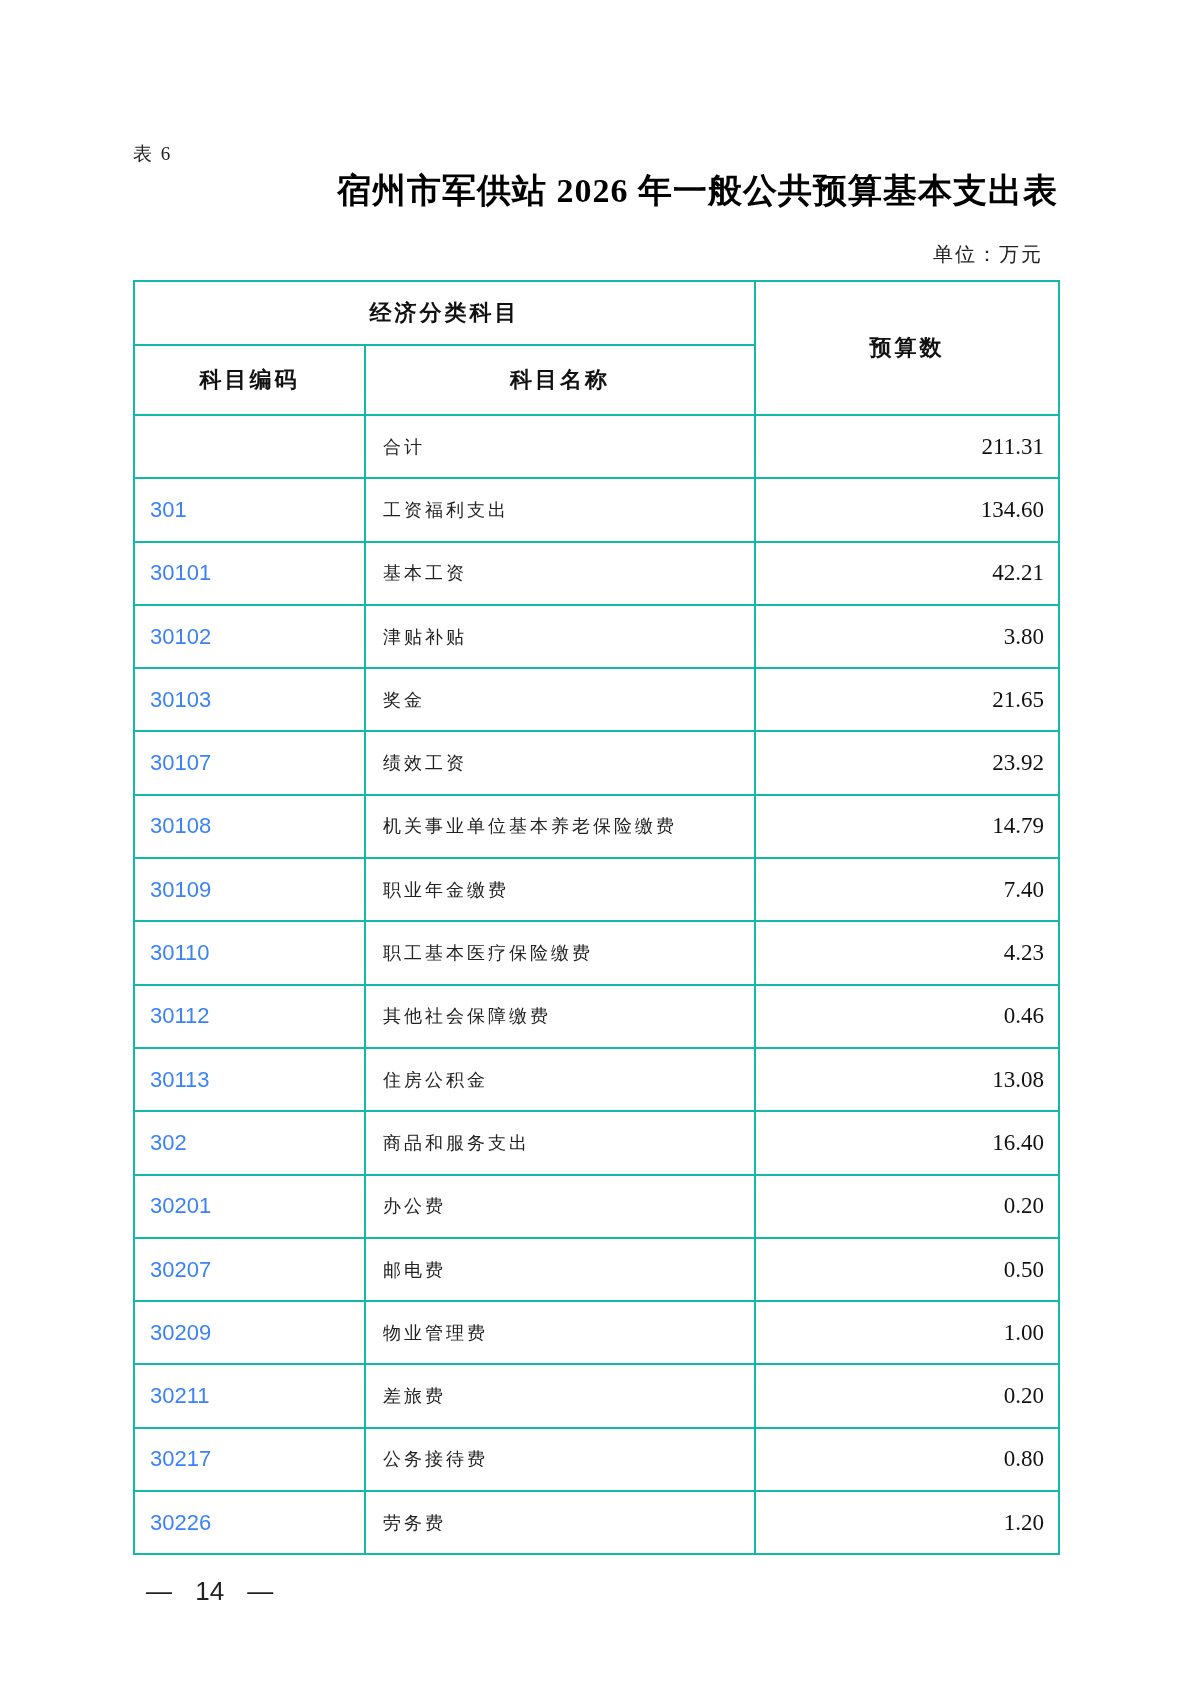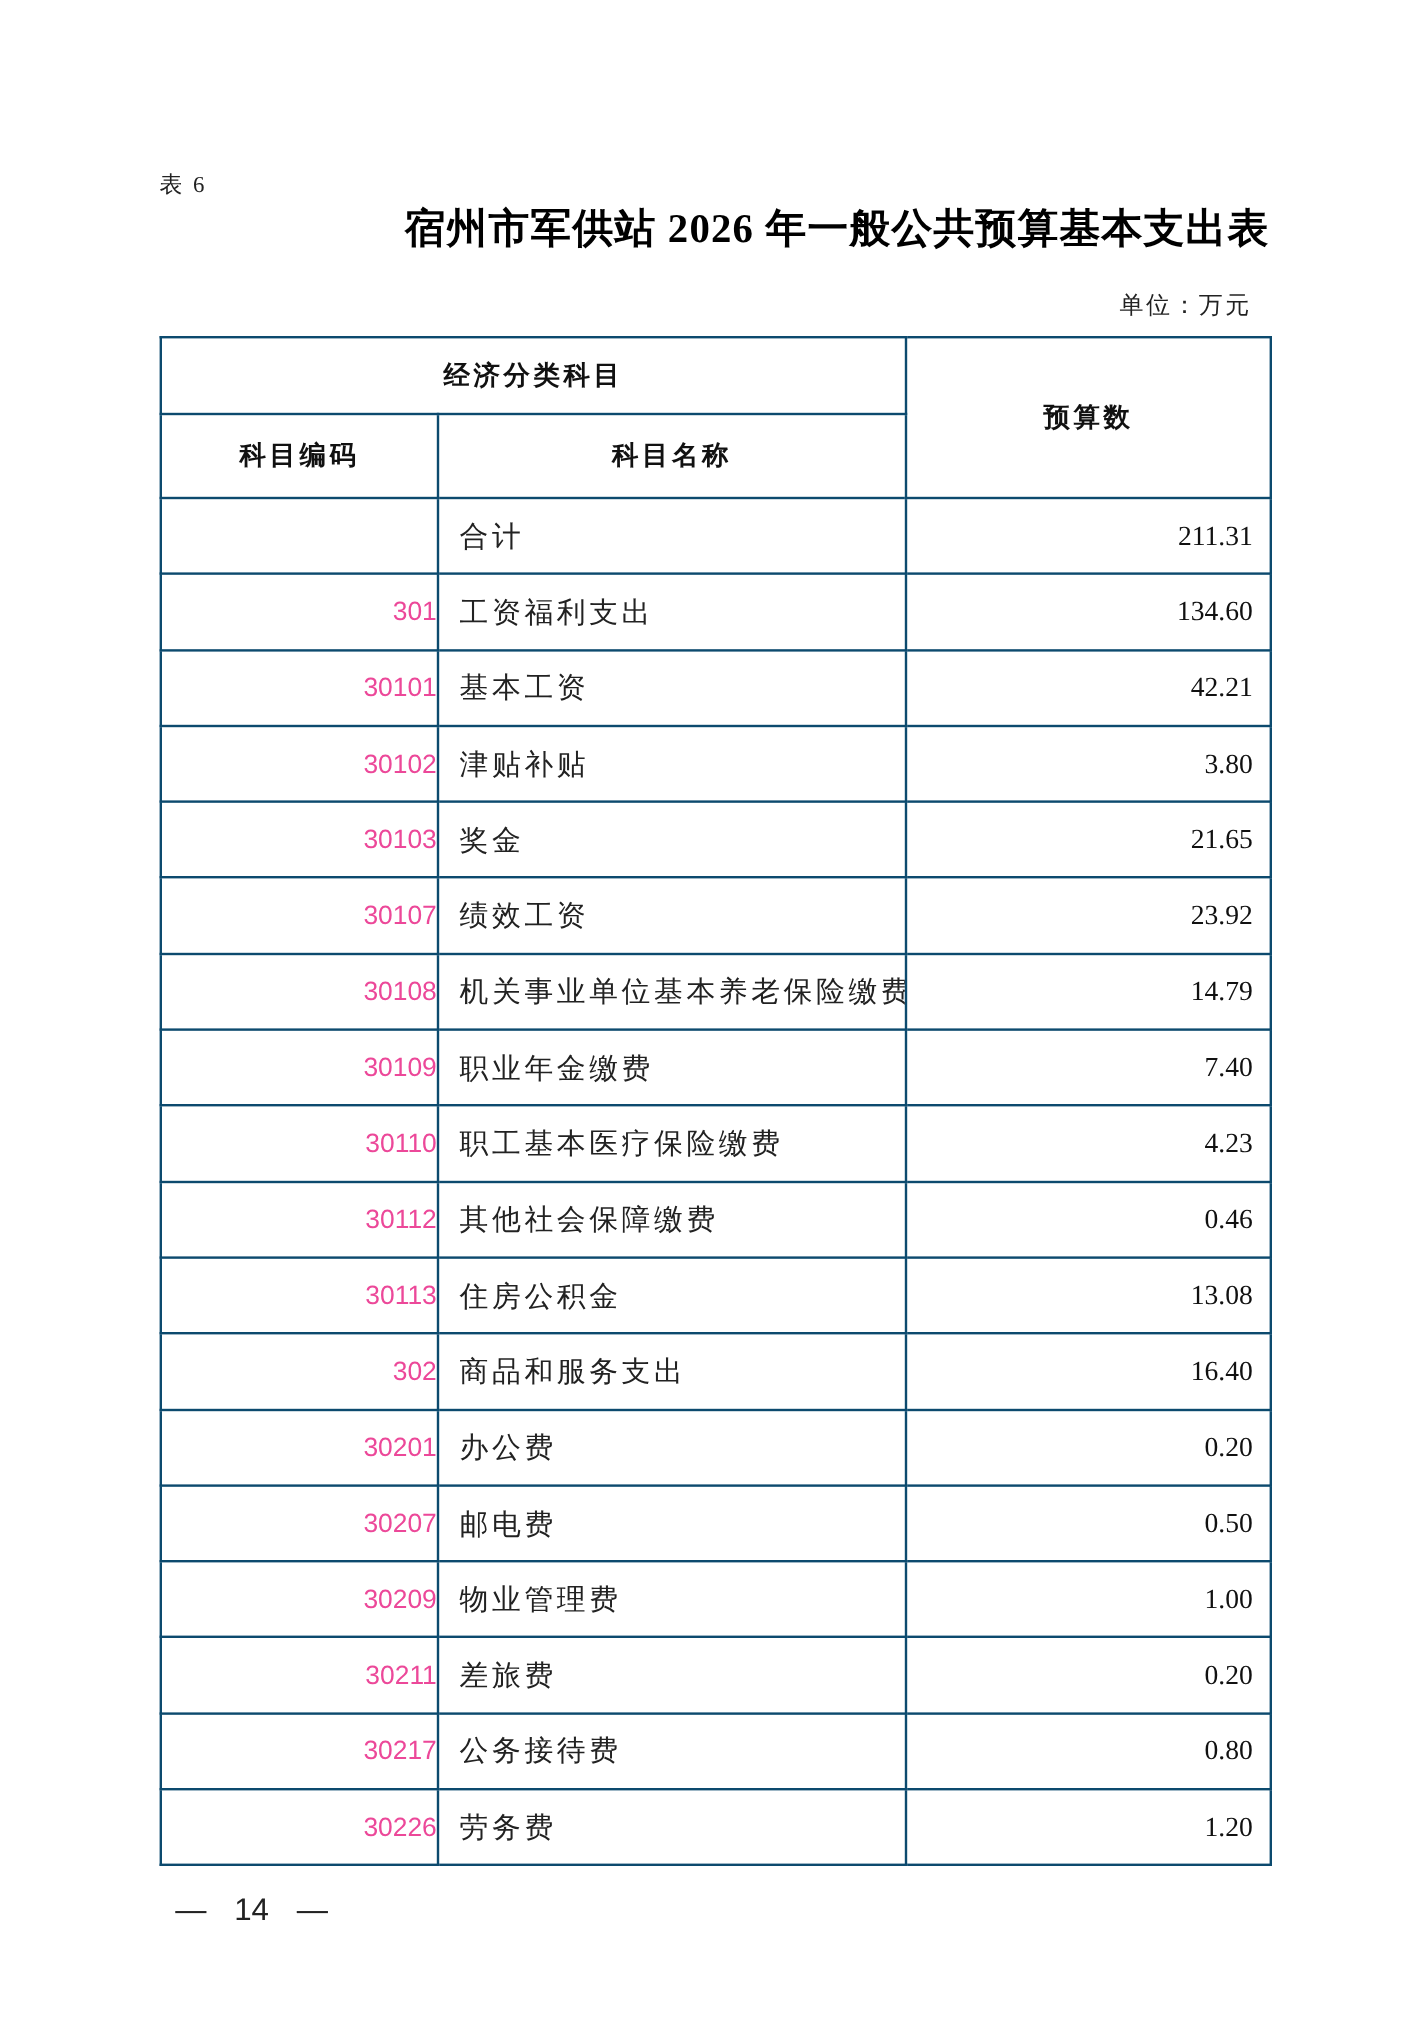--- a/index.html
+++ b/index.html
@@ -50,47 +50,47 @@
     top: 280px;
     width: 925px;
     border-collapse: collapse;
     table-layout: fixed;
   }
   table.budget-table col.col-code  { width: 231px; }
   table.budget-table col.col-name  { width: 390px; }
   table.budget-table col.col-value { width: 304px; }
   table.budget-table th,
   table.budget-table td {
-    border: 2px solid #0c4a6e;
+    border: 2px solid #14b8a6;
     vertical-align: middle;
     overflow: hidden;
     white-space: nowrap;
   }
   table.budget-table thead tr.head-row-1 { height: 64px; }
   table.budget-table thead tr.head-row-2 { height: 70px; }
   table.budget-table th {
     font-weight: bold;
     font-size: 22px;
     text-align: center;
     letter-spacing: 3px;
     color: #111111;
   }
   table.budget-table tbody tr { height: 63.3px; }
   td.td-code {
     padding-left: 15px;
-    text-align: right;
+    text-align: left;
     font-family: "Liberation Sans", "DejaVu Sans", sans-serif;
     font-size: 22px;
     font-weight: 400;
-    color: #ec4899;
+    color: #3b82f6;
   }
   td.td-name {
     padding-left: 17px;
     text-align: left;
-    font-size: 24px;
+    font-size: 18px;
     letter-spacing: 3px;
     color: #222222;
   }
   td.td-value {
     padding-right: 14px;
     text-align: right;
     font-family: "Liberation Serif", "DejaVu Serif", serif;
     font-size: 23px;
     color: #111111;
   }

